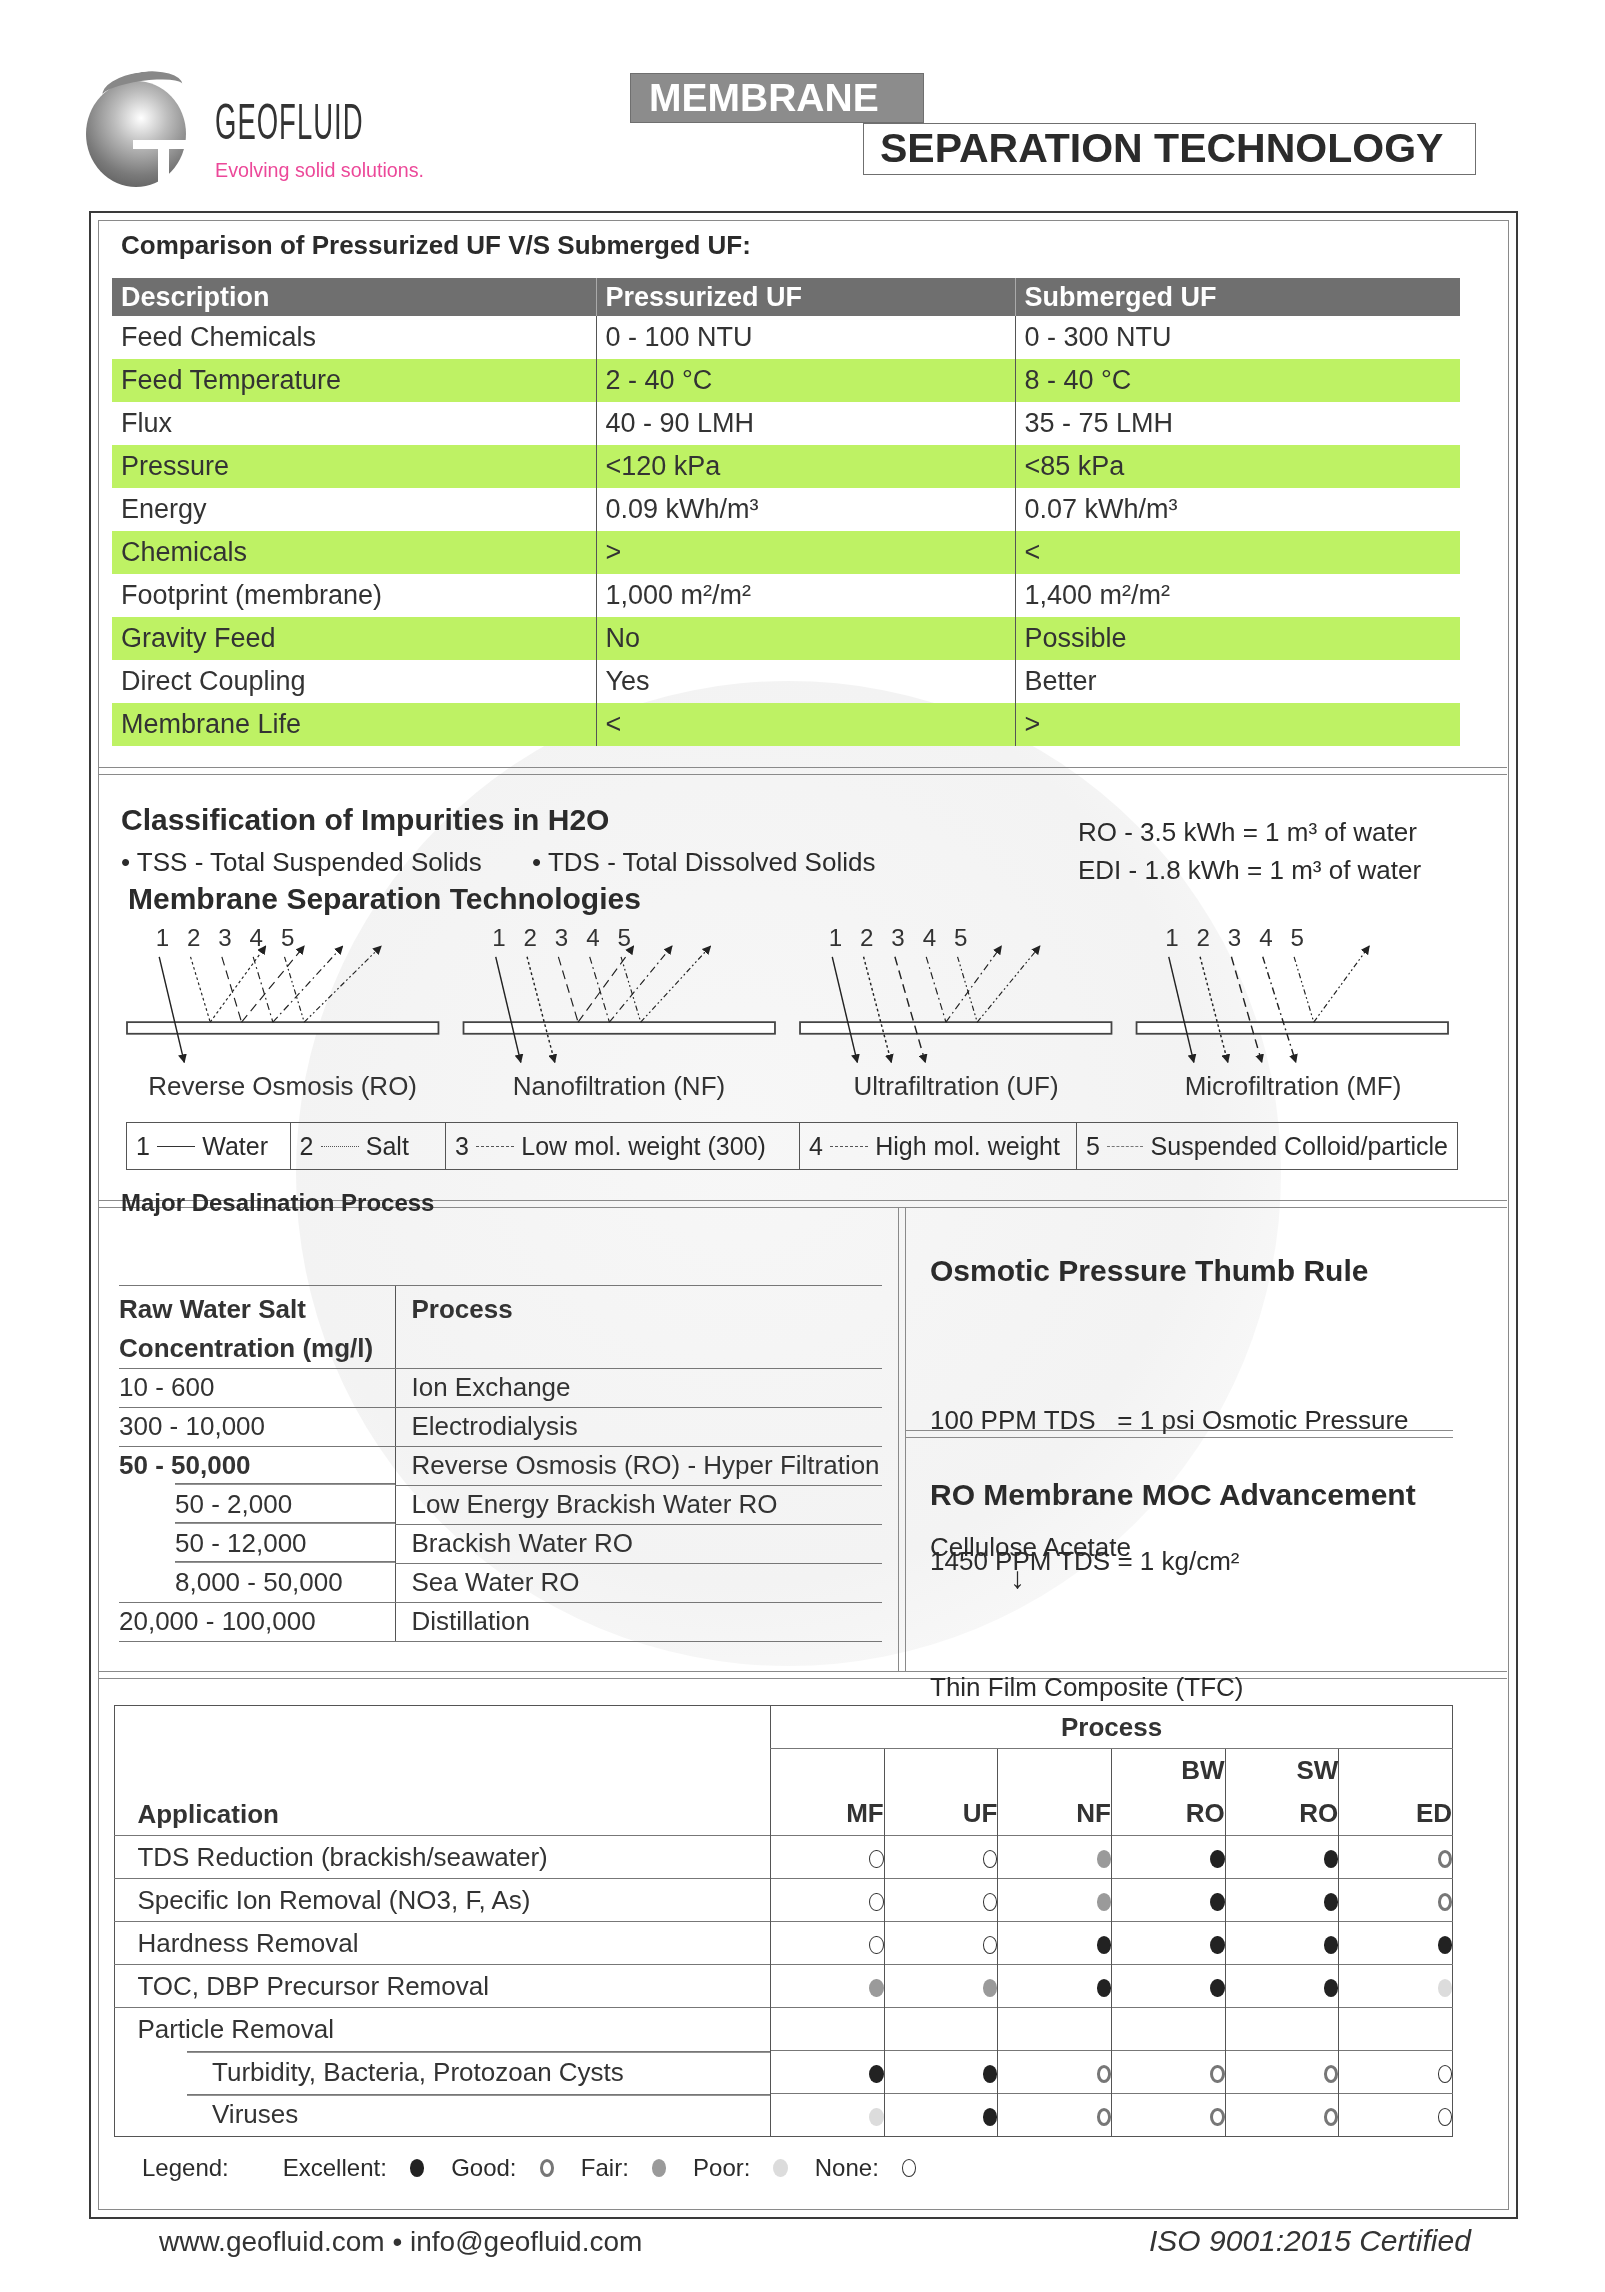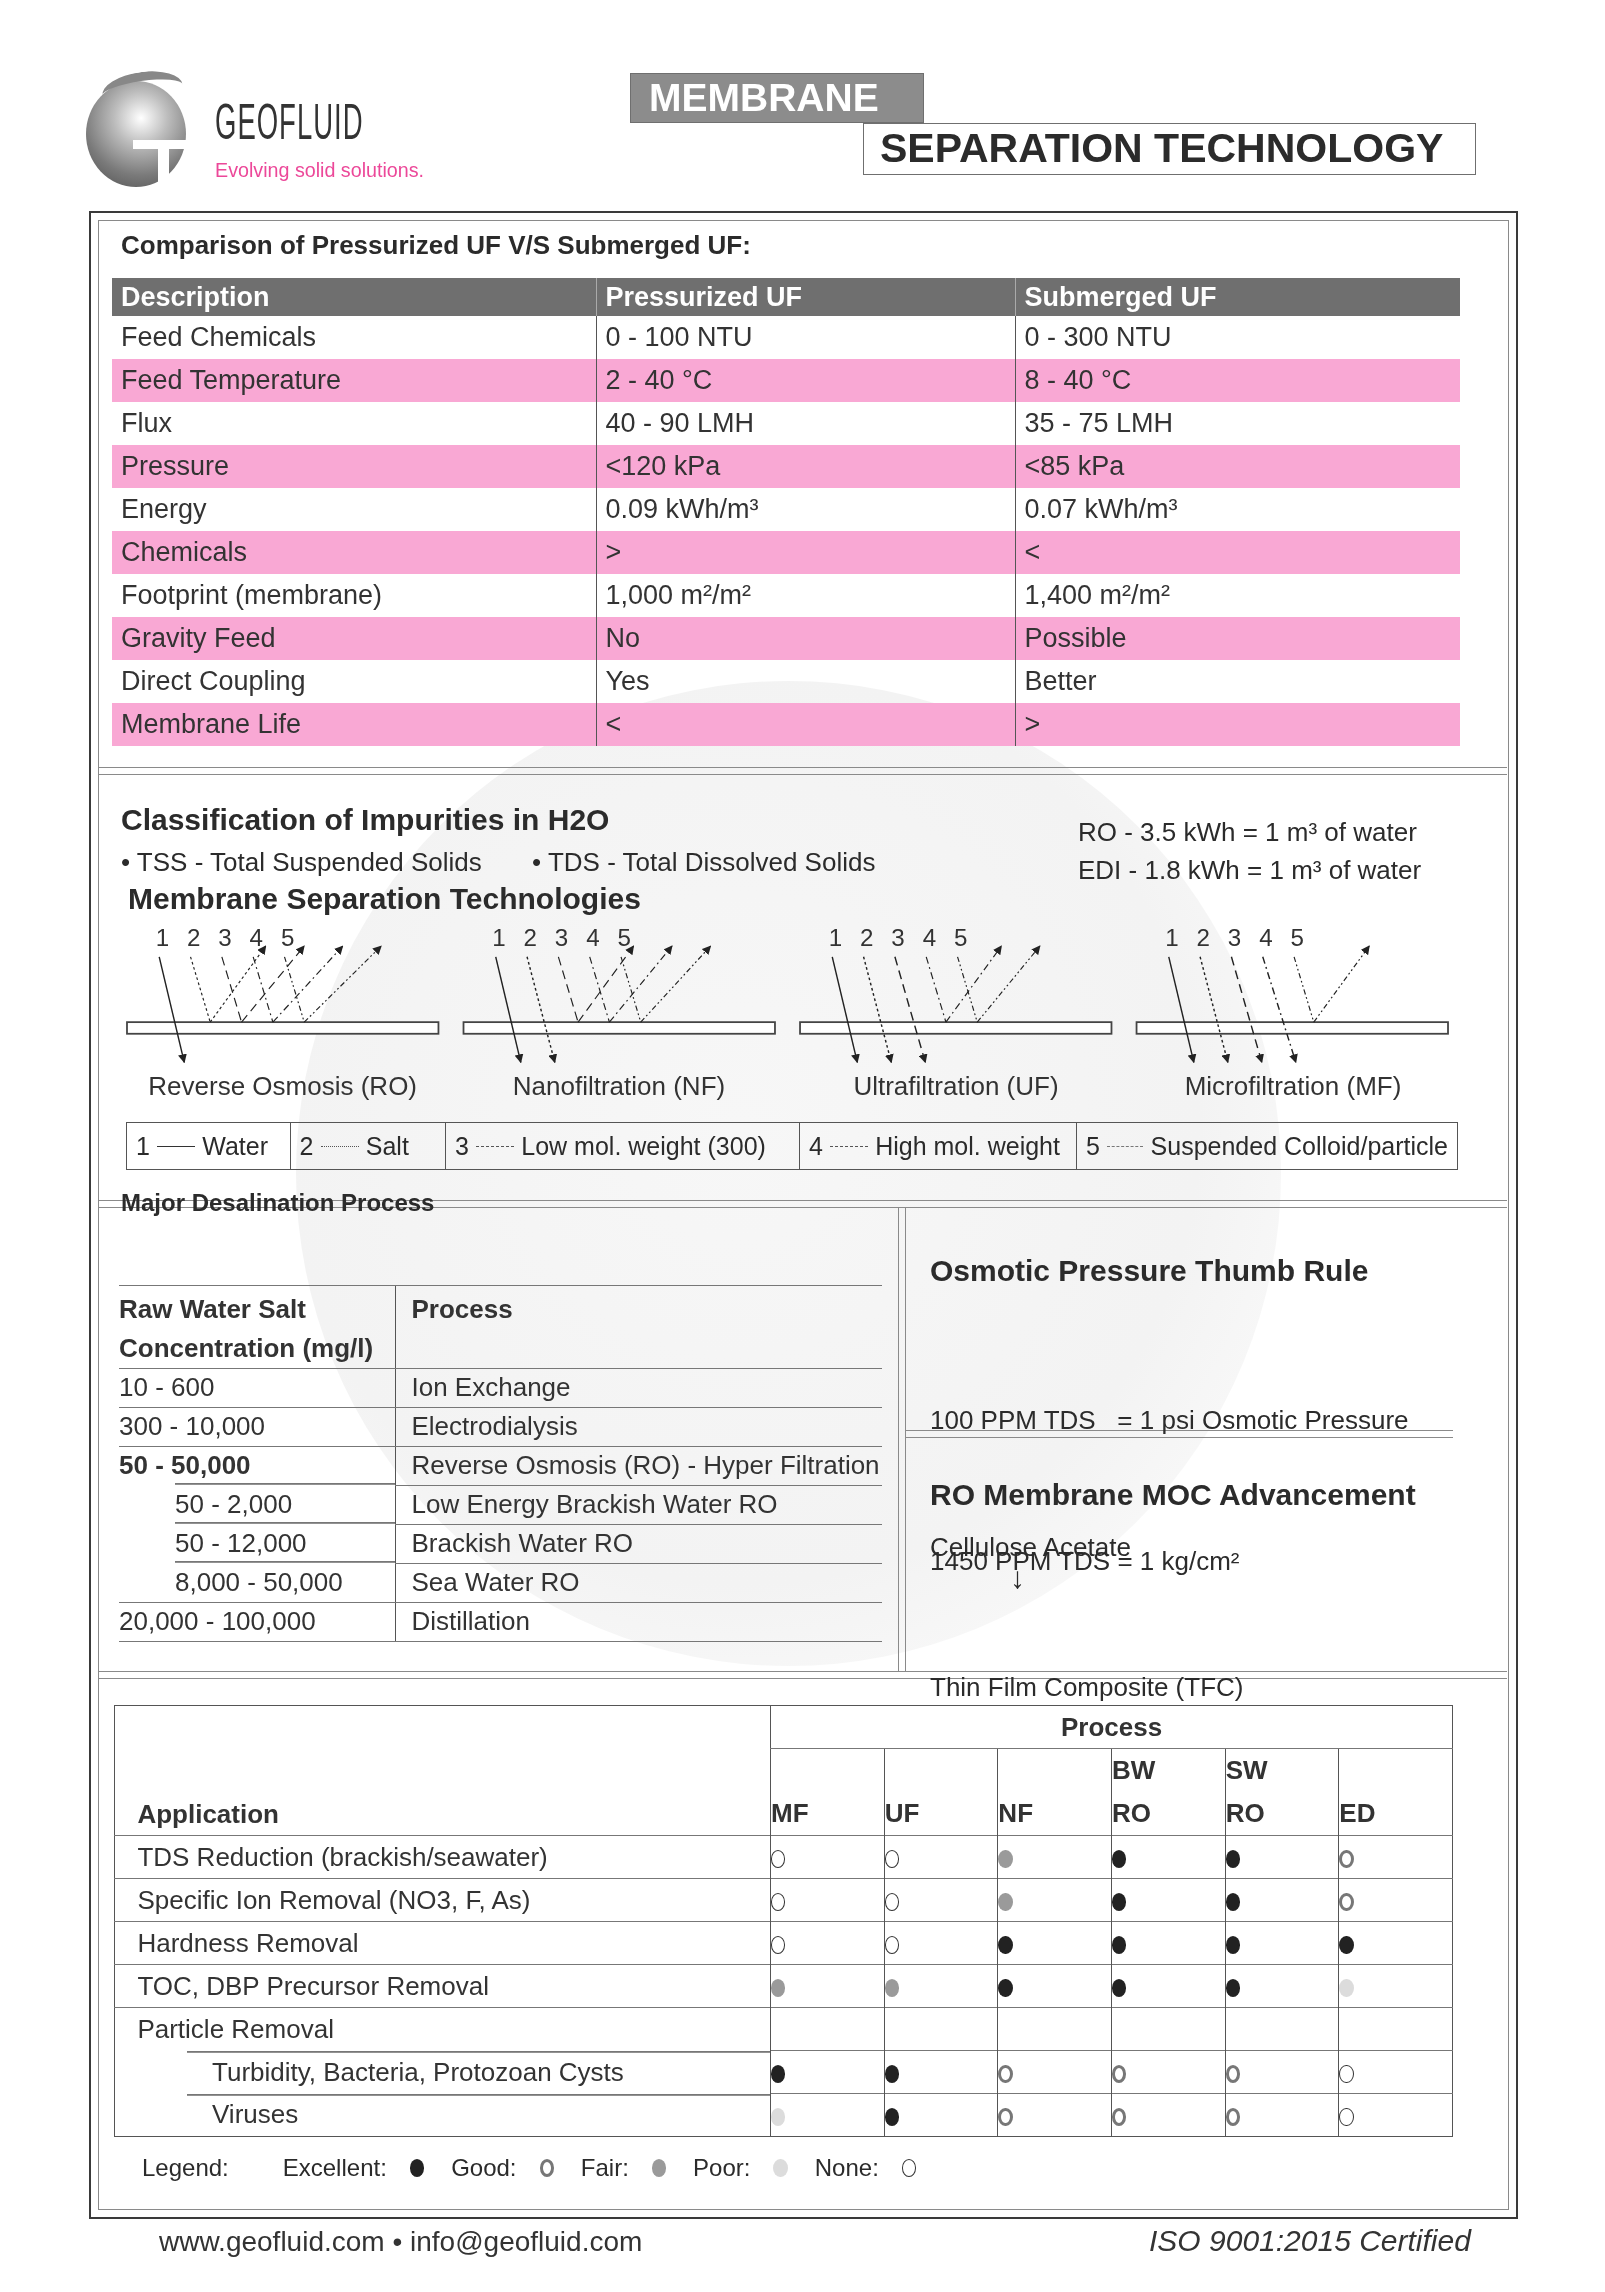--- a/index.html
+++ b/index.html
@@ -27,21 +27,21 @@
   .hsep { position: absolute; left: 99px; width: 1408px; height: 8px; border-top: 1.8px solid #8a8a8a; border-bottom: 1.8px solid #8a8a8a; z-index: 1; }
   .vsep { position: absolute; width: 8px; border-left: 1.8px solid #8a8a8a; border-right: 1.8px solid #8a8a8a; z-index: 1; }
 
   .content { position: absolute; z-index: 3; }
 
   
   .sec1-title { left: 121px; top: 230px; font-size: 26px; font-weight: bold; color: #2b2b2b; }
   .cmp-table { left: 112px; top: 278px; width: 1348px; border-collapse: collapse; }
   .cmp-table th { background: #6f6f6f; color: #fff; font-weight: bold; font-size: 27px; text-align: left; height: 38px; padding: 0 9px; }
   .cmp-table td { font-size: 27px; height: 43px; padding: 0 9px; color: #333; }
-  .cmp-table tr.shade td { background: #f9a8d4; }
+  .cmp-table tr.shade td { background: #bef264; }
   .cmp-table td.c0, .cmp-table th.c0 { width: 484px; }
   .cmp-table td.c1, .cmp-table th.c1 { width: 419px; border-left: 1.3px solid #555; }
   .cmp-table td.c2, .cmp-table th.c2 { border-left: 1.3px solid #555; }
   .cmp-table th.c1, .cmp-table th.c2 { border-left: 1.3px solid #aaa; }
 
   
   .sec2-title { left: 121px; top: 803px; font-size: 30px; font-weight: bold; }
   .sec2-bullets { left: 121px; top: 847px; font-size: 26px; }
   .sec2-bullets span { margin-right: 43px; }
   .energy { left: 1078px; top: 813px; font-size: 26px; line-height: 38px; }
@@ -69,21 +69,21 @@
   .moc-title { left: 930px; top: 1478px; font-size: 30px; font-weight: bold; }
   .moc-a { left: 930px; top: 1532px; font-size: 26px; }
   .moc-arrow { left: 1010px; top: 1563px; font-size: 30px; line-height: 1; }
   .moc-b { left: 930px; top: 1672px; font-size: 26px; }
 
   
   .app-table { left: 114px; top: 1705px; width: 1339px; border-collapse: collapse; border: 1.8px solid #555; }
   .app-table td { font-size: 26px; color: #333; height: 43px; border-top: 1.8px solid #777; }
   .app-table td.app { padding-left: 22.4px; width: 658px; }
   .app-table td.sub { padding-left: 97px; }
-  .app-table td.pc { width: 114px; text-align: left; border-left: 1.3px solid #555; }
+  .app-table td.pc { width: 114px; text-align: right; border-left: 1.3px solid #555; }
   .app-table .hdr-process { font-weight: bold; text-align: center; height: 43px; border-left: 1.3px solid #555; border-top: none; border-bottom: 1.8px solid #777; }
   .app-table .hdr-app { font-weight: bold; vertical-align: bottom; padding-bottom: 5.4px; border-top: none; }
   .app-table .hdr-col { font-weight: bold; text-align: center; vertical-align: bottom; line-height: 43px; padding-bottom: 0; border-top: none; border-left: 1.3px solid #555; }
   .app-table tr.subrow td.app { border-top: none; }
   .app-table tr.subrow td.sub { border-top: 1.8px solid #777; }
 
   .dot { display: inline-block; width: 14.3px; height: 18px; border-radius: 50%; vertical-align: middle; }
   .dot.excellent { background: #222; }
   .dot.good { background: #fff; border: 3.6px solid #777; }
   .dot.fair { background: #9a9a9a; }

